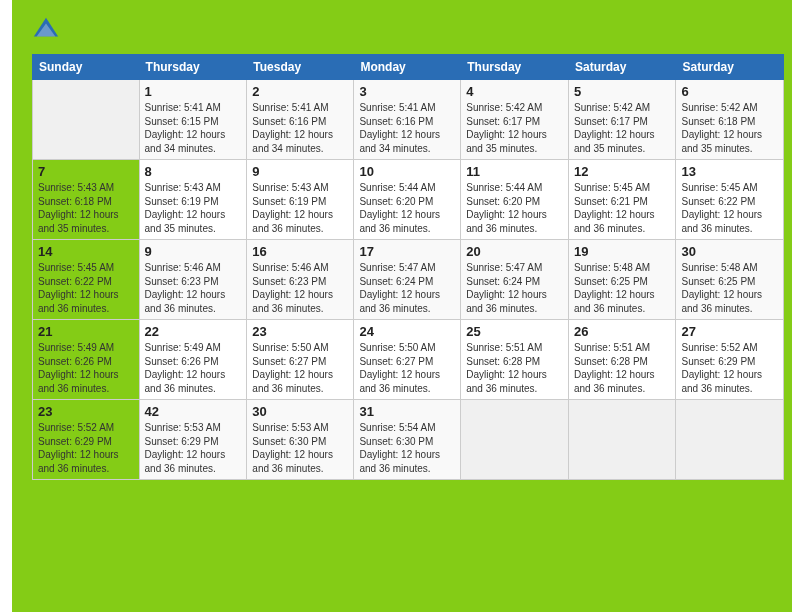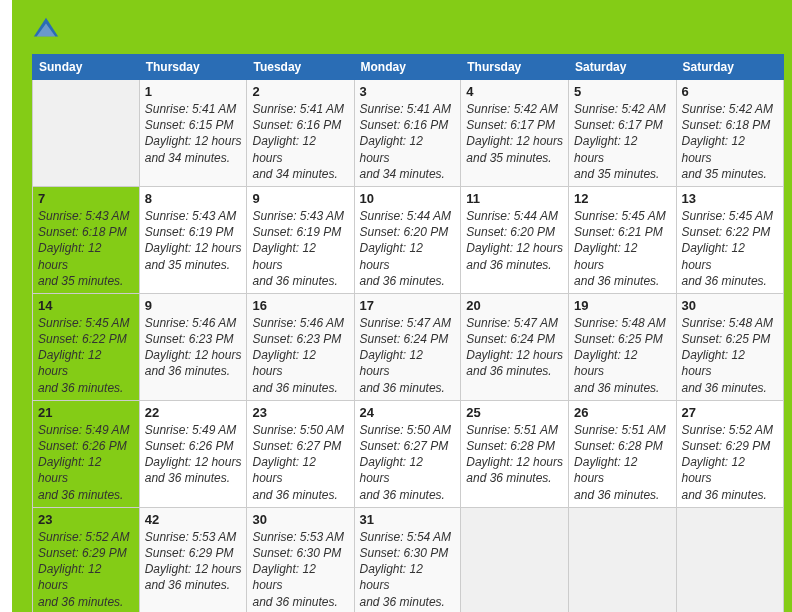--- a/index.html
+++ b/index.html
@@ -84,23 +84,22 @@
     }
     .day-number {
       font-size: 13px;
       font-weight: bold;
       color: #222;
       display: block;
       margin-bottom: 2px;
     }
     .day-info {
       color: #333;
-      font-size: 12px;
+      font-size: 10px;
       line-height: 1.35;
-      font-style: italic;
     }
     .empty-cell {
       background: #f0f0f0 !important;
     }
   </style>
 </head>
 <body>
 
 <div class="page">
   <div class="header">

